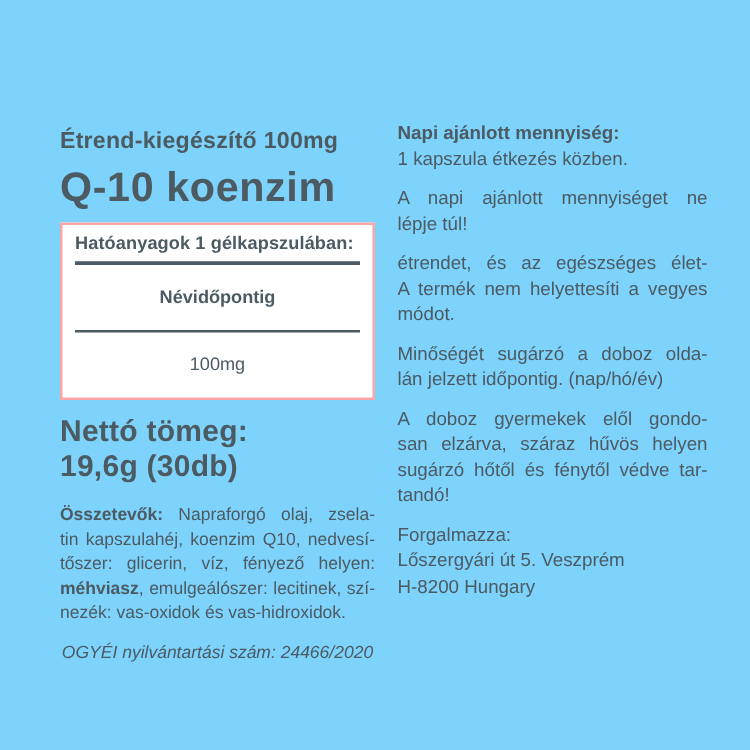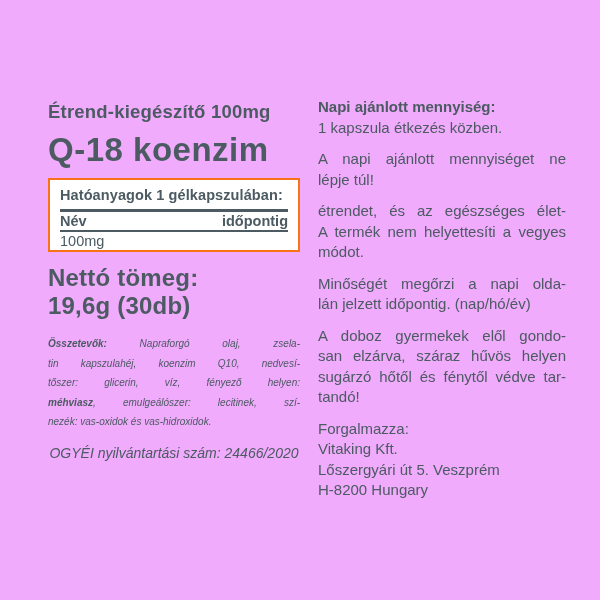--- a/index.html
+++ b/index.html
@@ -2,55 +2,55 @@
 <html><head>
 <meta charset="utf-8">
 <style>
   html,body{margin:0;padding:0;background:#ffffff;}
   body{
     width:600px;height:600px;overflow:hidden;position:relative;
     font-family:"Liberation Sans","DejaVu Sans",sans-serif;
     color:#4c5a62;
     -webkit-font-smoothing:antialiased;
   }
-  .label{position:absolute;inset:0;background:#f0abfc;}
+  .label{position:absolute;inset:0;background:#7dd3fc;}
   .col-left{position:absolute;left:48px;top:100px;width:252px;}
   .col-right{position:absolute;left:318px;top:97px;width:248px;}
 
   .subtitle{font-size:18.5px;font-weight:700;line-height:24px;letter-spacing:.2px;}
   .title{font-size:33px;font-weight:700;line-height:38px;margin-top:7px;letter-spacing:.5px;}
 
-  .facts-table{border:2px solid #f97316;margin-top:9px;background:#fff;}
+  .facts-table{border:2px solid #fca5a5;margin-top:9px;background:#fff;}
   .t-header{font-size:14.5px;font-weight:700;padding:7px 10px 6px;letter-spacing:.1px;}
   .t-sep{margin:0 10px;}
   .t-sep.thick{border-top:3px solid #4c5a62;}
   .t-sep.thin{border-top:2px solid #4c5a62;}
-  .t-row{display:flex;justify-content:space-between;padding:0 10px;font-size:14.5px;line-height:18px;}
+  .t-row{display:flex;justify-content:center;padding:17px 10px;font-size:14.5px;line-height:18px;}
   .t-row.t-cols{font-weight:700;}
 
   .net{margin-top:12px;font-size:24px;font-weight:700;line-height:28px;letter-spacing:.2px;}
 
-  .ingredients{margin-top:14px;font-size:10px;line-height:19.5px;font-style:italic;}
+  .ingredients{margin-top:14px;font-size:14px;line-height:19.5px;}
   .registration{margin-top:13px;font-size:14px;font-style:italic;text-align:center;}
 
   .col-right .para{font-size:15px;line-height:20.5px;margin-bottom:11px;}
   .col-right .para:last-child{margin-bottom:0;}
 
   .line{min-height:1em;}
   .line.fill{text-align:justify;text-align-last:justify;}
   b{font-weight:700;}
 </style>
 </head>
 <body>
 
 <div class="label">
 
   <div class="col-left">
     <div class="subtitle">Étrend-kiegészítő 100mg</div>
-    <div class="title">Q-18 koenzim</div>
+    <div class="title">Q-10 koenzim</div>
 
     <div class="facts-table">
       <div class="t-header">Hatóanyagok 1 gélkapszulában:</div>
       <div class="t-sep thick"></div>
       <div class="t-row t-cols">
         <span>Név</span>
         <span>időpontig</span>
       </div>
       <div class="t-sep thin"></div>
       <div class="t-row">
@@ -82,30 +82,29 @@
     <div class="para">
         <div class="line fill"><span>A napi ajánlott mennyiséget ne</span></div>
         <div class="line"><span>lépje túl!</span></div>
       </div>
     <div class="para">
         <div class="line fill"><span>étrendet, és az egészséges élet-</span></div>
         <div class="line fill"><span>A termék nem helyettesíti a vegyes</span></div>
         <div class="line"><span>módot.</span></div>
       </div>
     <div class="para">
-        <div class="line fill"><span>Minőségét megőrzi a napi olda-</span></div>
+        <div class="line fill"><span>Minőségét sugárzó a doboz olda-</span></div>
         <div class="line"><span>lán jelzett időpontig. (nap/hó/év)</span></div>
       </div>
     <div class="para">
         <div class="line fill"><span>A doboz gyermekek elől gondo-</span></div>
         <div class="line fill"><span>san elzárva, száraz hűvös helyen</span></div>
         <div class="line fill"><span>sugárzó hőtől és fénytől védve tar-</span></div>
         <div class="line"><span>tandó!</span></div>
       </div>
     <div class="para">
         <div class="line"><span>Forgalmazza:</span></div>
-        <div class="line"><span>Vitaking Kft.</span></div>
         <div class="line"><span>Lőszergyári út 5. Veszprém</span></div>
         <div class="line"><span>H-8200 Hungary</span></div>
       </div>
   </div>
 
 </div>
 
 </body></html>

